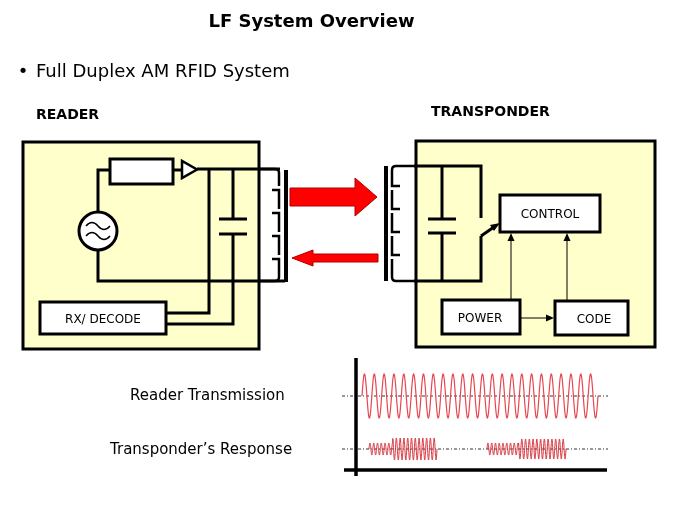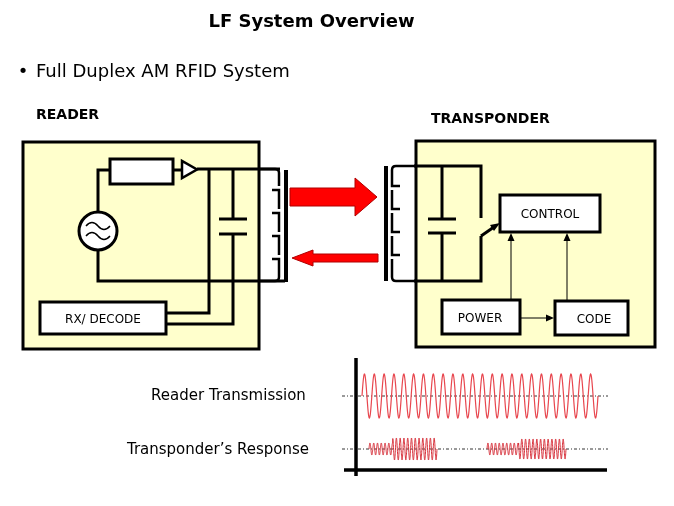--- a/index.html
+++ b/index.html
@@ -5,33 +5,33 @@
     html, body { margin: 0; padding: 0; background: #ffffff; }
     body { width: 674px; height: 506px; position: relative; overflow: hidden;
            font-family: "DejaVu Sans", "Liberation Sans", sans-serif; }
     .title { position: absolute; left: 0; width: 623px; top: 10px; text-align: center;
              font-weight: bold; font-size: 18px; color: #000; }
     .bullet-line { position: absolute; left: 10px; top: 60px; font-size: 18px; color: #000; text-align: center; }
     .bullet-line .dot { display: inline-block; width: 26px; }
     .section-label { position: absolute; font-weight: bold; font-size: 14px; color: #000; }
     svg { position: absolute; left: 0; top: 0; }
     .box-text { font-family: "DejaVu Sans", "Liberation Sans", sans-serif; font-size: 12px; fill: #000; }
-    .wave-label { position: absolute; font-size: 15px; color: #000; text-align: center; }
+    .wave-label { position: absolute; font-size: 15px; color: #000; text-align: left; }
   </style>
 </head>
 <body>
 
 <div class="title">LF System Overview</div>
 
 <div class="bullet-line">
   <span class="dot">•</span><span>Full Duplex AM RFID System</span>
 </div>
 
 <div class="section-label" style="left:36px; top:106px;">READER</div>
-<div class="section-label" style="left:431px; top:103px;margin-top:7px;">TRANSPONDER</div>
+<div class="section-label" style="left:431px; top:103px;">TRANSPONDER</div>
 
 <svg width="674" height="506" viewBox="0 0 674 506">
 
   <g>
     <rect x="23" y="142" width="236" height="207" fill="#FFFFCC" stroke="#000" stroke-width="3"></rect>
 
     <g>
       <polyline points="98,212 98,170 110,170" fill="none" stroke="#000" stroke-width="3"></polyline>
       <circle cx="98" cy="231" r="19" fill="#fff" stroke="#000" stroke-width="3"></circle>
       <path d="M86,226 q6,-7 12,0 t12,0" fill="none" stroke="#000" stroke-width="1.5"></path>
@@ -118,13 +118,13 @@
     <line x1="342" y1="449" x2="608" y2="449" stroke="#000" stroke-width="0.8" stroke-dasharray="3,2,1,2"></line>
     <path id="reader-wave" d="M362.00,396.00L362.30,391.88L362.59,387.90L362.88,384.21L363.18,380.94L363.48,378.20L363.77,376.09L364.06,374.69L364.36,374.04L364.65,374.17L364.95,375.08L365.25,376.72L365.54,379.05L365.83,381.98L366.13,385.40L366.43,389.20L366.72,393.24L367.01,397.38L367.31,401.47L367.61,405.37L367.90,408.93L368.19,412.04L368.49,414.58L368.79,416.46L369.08,417.61L369.38,418.00L369.67,417.61L369.96,416.46L370.26,414.58L370.56,412.04L370.85,408.93L371.14,405.37L371.44,401.47L371.74,397.38L372.03,393.24L372.32,389.20L372.62,385.40L372.92,381.98L373.21,379.05L373.50,376.72L373.80,375.08L374.10,374.17L374.39,374.04L374.69,374.69L374.98,376.09L375.27,378.20L375.57,380.94L375.87,384.21L376.16,387.90L376.45,391.88L376.75,396.00L377.05,400.12L377.34,404.10L377.63,407.79L377.93,411.06L378.23,413.80L378.52,415.91L378.81,417.31L379.11,417.96L379.40,417.83L379.70,416.92L380.00,415.28L380.29,412.95L380.58,410.02L380.88,406.60L381.18,402.80L381.47,398.76L381.76,394.62L382.06,390.53L382.36,386.63L382.65,383.07L382.94,379.96L383.24,377.42L383.54,375.54L383.83,374.39L384.13,374.00L384.42,374.39L384.71,375.54L385.01,377.42L385.31,379.96L385.60,383.07L385.89,386.63L386.19,390.53L386.49,394.62L386.78,398.76L387.07,402.80L387.37,406.60L387.67,410.02L387.96,412.95L388.25,415.28L388.55,416.92L388.85,417.83L389.14,417.96L389.44,417.31L389.73,415.91L390.02,413.80L390.32,411.06L390.62,407.79L390.91,404.10L391.20,400.12L391.50,396.00L391.80,391.88L392.09,387.90L392.38,384.21L392.68,380.94L392.98,378.20L393.27,376.09L393.56,374.69L393.86,374.04L394.15,374.17L394.45,375.08L394.75,376.72L395.04,379.05L395.33,381.98L395.63,385.40L395.93,389.20L396.22,393.24L396.51,397.38L396.81,401.47L397.11,405.37L397.40,408.93L397.69,412.04L397.99,414.58L398.28,416.46L398.58,417.61L398.88,418.00L399.17,417.61L399.47,416.46L399.76,414.58L400.06,412.04L400.35,408.93L400.64,405.37L400.94,401.47L401.24,397.38L401.53,393.24L401.82,389.20L402.12,385.40L402.42,381.98L402.71,379.05L403.00,376.72L403.30,375.08L403.60,374.17L403.89,374.04L404.19,374.69L404.48,376.09L404.77,378.20L405.07,380.94L405.37,384.21L405.66,387.90L405.95,391.88L406.25,396.00L406.55,400.12L406.84,404.10L407.13,407.79L407.43,411.06L407.73,413.80L408.02,415.91L408.31,417.31L408.61,417.96L408.90,417.83L409.20,416.92L409.50,415.28L409.79,412.95L410.08,410.02L410.38,406.60L410.68,402.80L410.97,398.76L411.26,394.62L411.56,390.53L411.86,386.63L412.15,383.07L412.44,379.96L412.74,377.42L413.03,375.54L413.33,374.39L413.63,374.00L413.92,374.39L414.22,375.54L414.51,377.42L414.81,379.96L415.10,383.07L415.39,386.63L415.69,390.53L415.99,394.62L416.28,398.76L416.57,402.80L416.87,406.60L417.17,410.02L417.46,412.95L417.75,415.28L418.05,416.92L418.35,417.83L418.64,417.96L418.94,417.31L419.23,415.91L419.52,413.80L419.82,411.06L420.12,407.79L420.41,404.10L420.70,400.12L421.00,396.00L421.30,391.88L421.59,387.90L421.88,384.21L422.18,380.94L422.48,378.20L422.77,376.09L423.06,374.69L423.36,374.04L423.65,374.17L423.95,375.08L424.25,376.72L424.54,379.05L424.83,381.98L425.13,385.40L425.43,389.20L425.72,393.24L426.01,397.38L426.31,401.47L426.61,405.37L426.90,408.93L427.19,412.04L427.49,414.58L427.78,416.46L428.08,417.61L428.38,418.00L428.67,417.61L428.97,416.46L429.26,414.58L429.56,412.04L429.85,408.93L430.14,405.37L430.44,401.47L430.74,397.38L431.03,393.24L431.32,389.20L431.62,385.40L431.92,381.98L432.21,379.05L432.50,376.72L432.80,375.08L433.10,374.17L433.39,374.04L433.69,374.69L433.98,376.09L434.27,378.20L434.57,380.94L434.87,384.21L435.16,387.90L435.46,391.88L435.75,396.00L436.04,400.12L436.34,404.10L436.63,407.79L436.93,411.06L437.23,413.80L437.52,415.91L437.81,417.31L438.11,417.96L438.40,417.83L438.70,416.92L439.00,415.28L439.29,412.95L439.58,410.02L439.88,406.60L440.18,402.80L440.47,398.76L440.76,394.62L441.06,390.53L441.36,386.63L441.65,383.07L441.94,379.96L442.24,377.42L442.53,375.54L442.83,374.39L443.13,374.00L443.42,374.39L443.72,375.54L444.01,377.42L444.31,379.96L444.60,383.07L444.89,386.63L445.19,390.53L445.49,394.62L445.78,398.76L446.07,402.80L446.37,406.60L446.67,410.02L446.96,412.95L447.25,415.28L447.55,416.92L447.85,417.83L448.14,417.96L448.44,417.31L448.73,415.91L449.02,413.80L449.32,411.06L449.62,407.79L449.91,404.10L450.21,400.12L450.50,396.00L450.79,391.88L451.09,387.90L451.38,384.21L451.68,380.94L451.98,378.20L452.27,376.09L452.56,374.69L452.86,374.04L453.15,374.17L453.45,375.08L453.75,376.72L454.04,379.05L454.33,381.98L454.63,385.40L454.93,389.20L455.22,393.24L455.51,397.38L455.81,401.47L456.11,405.37L456.40,408.93L456.69,412.04L456.99,414.58L457.28,416.46L457.58,417.61L457.88,418.00L458.17,417.61L458.47,416.46L458.76,414.58L459.06,412.04L459.35,408.93L459.64,405.37L459.94,401.47L460.24,397.38L460.53,393.24L460.82,389.20L461.12,385.40L461.42,381.98L461.71,379.05L462.00,376.72L462.30,375.08L462.60,374.17L462.89,374.04L463.19,374.69L463.48,376.09L463.77,378.20L464.07,380.94L464.37,384.21L464.66,387.90L464.96,391.88L465.25,396.00L465.54,400.12L465.84,404.10L466.13,407.79L466.43,411.06L466.73,413.80L467.02,415.91L467.31,417.31L467.61,417.96L467.90,417.83L468.20,416.92L468.50,415.28L468.79,412.95L469.08,410.02L469.38,406.60L469.68,402.80L469.97,398.76L470.26,394.62L470.56,390.53L470.86,386.63L471.15,383.07L471.44,379.96L471.74,377.42L472.03,375.54L472.33,374.39L472.63,374.00L472.92,374.39L473.22,375.54L473.51,377.42L473.81,379.96L474.10,383.07L474.39,386.63L474.69,390.53L474.99,394.62L475.28,398.76L475.57,402.80L475.87,406.60L476.17,410.02L476.46,412.95L476.75,415.28L477.05,416.92L477.35,417.83L477.64,417.96L477.94,417.31L478.23,415.91L478.52,413.80L478.82,411.06L479.12,407.79L479.41,404.10L479.71,400.12L480.00,396.00L480.29,391.88L480.59,387.90L480.88,384.21L481.18,380.94L481.48,378.20L481.77,376.09L482.06,374.69L482.36,374.04L482.65,374.17L482.95,375.08L483.25,376.72L483.54,379.05L483.83,381.98L484.13,385.40L484.43,389.20L484.72,393.24L485.01,397.38L485.31,401.47L485.61,405.37L485.90,408.93L486.19,412.04L486.49,414.58L486.79,416.46L487.08,417.61L487.38,418.00L487.67,417.61L487.96,416.46L488.26,414.58L488.56,412.04L488.85,408.93L489.14,405.37L489.44,401.47L489.74,397.38L490.03,393.24L490.32,389.20L490.62,385.40L490.91,381.98L491.21,379.05L491.50,376.72L491.80,375.08L492.10,374.17L492.39,374.04L492.69,374.69L492.98,376.09L493.27,378.20L493.57,380.94L493.87,384.21L494.16,387.90L494.46,391.88L494.75,396.00L495.04,400.12L495.34,404.10L495.63,407.79L495.93,411.06L496.23,413.80L496.52,415.91L496.81,417.31L497.11,417.96L497.40,417.83L497.70,416.92L498.00,415.28L498.29,412.95L498.59,410.02L498.88,406.60L499.18,402.80L499.47,398.76L499.76,394.62L500.06,390.53L500.36,386.63L500.65,383.07L500.94,379.96L501.24,377.42L501.54,375.54L501.83,374.39L502.13,374.00L502.42,374.39L502.71,375.54L503.01,377.42L503.31,379.96L503.60,383.07L503.89,386.63L504.19,390.53L504.49,394.62L504.78,398.76L505.07,402.80L505.37,406.60L505.66,410.02L505.96,412.95L506.25,415.28L506.55,416.92L506.85,417.83L507.14,417.96L507.44,417.31L507.73,415.91L508.02,413.80L508.32,411.06L508.62,407.79L508.91,404.10L509.21,400.12L509.50,396.00L509.79,391.88L510.09,387.90L510.38,384.21L510.68,380.94L510.98,378.20L511.27,376.09L511.56,374.69L511.86,374.04L512.15,374.17L512.45,375.08L512.75,376.72L513.04,379.05L513.34,381.98L513.63,385.40L513.92,389.20L514.22,393.24L514.51,397.38L514.81,401.47L515.11,405.37L515.40,408.93L515.69,412.04L515.99,414.58L516.29,416.46L516.58,417.61L516.88,418.00L517.17,417.61L517.46,416.46L517.76,414.58L518.06,412.04L518.35,408.93L518.64,405.37L518.94,401.47L519.24,397.38L519.53,393.24L519.83,389.20L520.12,385.40L520.41,381.98L520.71,379.05L521.00,376.72L521.30,375.08L521.60,374.17L521.89,374.04L522.18,374.69L522.48,376.09L522.77,378.20L523.07,380.94L523.37,384.21L523.66,387.90L523.96,391.88L524.25,396.00L524.54,400.12L524.84,404.10L525.13,407.79L525.43,411.06L525.73,413.80L526.02,415.91L526.32,417.31L526.61,417.96L526.90,417.83L527.20,416.92L527.50,415.28L527.79,412.95L528.09,410.02L528.38,406.60L528.67,402.80L528.97,398.76L529.26,394.62L529.56,390.53L529.86,386.63L530.15,383.07L530.44,379.96L530.74,377.42L531.04,375.54L531.33,374.39L531.63,374.00L531.92,374.39L532.21,375.54L532.51,377.42L532.81,379.96L533.10,383.07L533.39,386.63L533.69,390.53L533.99,394.62L534.28,398.76L534.58,402.80L534.87,406.60L535.16,410.02L535.46,412.95L535.75,415.28L536.05,416.92L536.35,417.83L536.64,417.96L536.93,417.31L537.23,415.91L537.52,413.80L537.82,411.06L538.12,407.79L538.41,404.10L538.71,400.12L539.00,396.00L539.29,391.88L539.59,387.90L539.88,384.21L540.18,380.94L540.48,378.20L540.77,376.09L541.07,374.69L541.36,374.04L541.65,374.17L541.95,375.08L542.25,376.72L542.54,379.05L542.84,381.98L543.13,385.40L543.42,389.20L543.72,393.24L544.01,397.38L544.31,401.47L544.61,405.37L544.90,408.93L545.19,412.04L545.49,414.58L545.79,416.46L546.08,417.61L546.38,418.00L546.67,417.61L546.96,416.46L547.26,414.58L547.56,412.04L547.85,408.93L548.14,405.37L548.44,401.47L548.74,397.38L549.03,393.24L549.33,389.20L549.62,385.40L549.91,381.98L550.21,379.05L550.50,376.72L550.80,375.08L551.10,374.17L551.39,374.04L551.68,374.69L551.98,376.09L552.27,378.20L552.57,380.94L552.87,384.21L553.16,387.90L553.46,391.88L553.75,396.00L554.04,400.12L554.34,404.10L554.63,407.79L554.93,411.06L555.23,413.80L555.52,415.91L555.82,417.31L556.11,417.96L556.40,417.83L556.70,416.92L557.00,415.28L557.29,412.95L557.59,410.02L557.88,406.60L558.17,402.80L558.47,398.76L558.76,394.62L559.06,390.53L559.36,386.63L559.65,383.07L559.94,379.96L560.24,377.42L560.54,375.54L560.83,374.39L561.13,374.00L561.42,374.39L561.71,375.54L562.01,377.42L562.31,379.96L562.60,383.07L562.89,386.63L563.19,390.53L563.49,394.62L563.78,398.76L564.08,402.80L564.37,406.60L564.66,410.02L564.96,412.95L565.25,415.28L565.55,416.92L565.85,417.83L566.14,417.96L566.43,417.31L566.73,415.91L567.02,413.80L567.32,411.06L567.62,407.79L567.91,404.10L568.21,400.12L568.50,396.00L568.79,391.88L569.09,387.90L569.38,384.21L569.68,380.94L569.98,378.20L570.27,376.09L570.57,374.69L570.86,374.04L571.15,374.17L571.45,375.08L571.75,376.72L572.04,379.05L572.34,381.98L572.63,385.40L572.92,389.20L573.22,393.24L573.51,397.38L573.81,401.47L574.11,405.37L574.40,408.93L574.69,412.04L574.99,414.58L575.29,416.46L575.58,417.61L575.88,418.00L576.17,417.61L576.46,416.46L576.76,414.58L577.06,412.04L577.35,408.93L577.64,405.37L577.94,401.47L578.24,397.38L578.53,393.24L578.83,389.20L579.12,385.40L579.41,381.98L579.71,379.05L580.00,376.72L580.30,375.08L580.60,374.17L580.89,374.04L581.18,374.69L581.48,376.09L581.77,378.20L582.07,380.94L582.37,384.21L582.66,387.90L582.96,391.88L583.25,396.00L583.54,400.12L583.84,404.10L584.13,407.79L584.43,411.06L584.73,413.80L585.02,415.91L585.32,417.31L585.61,417.96L585.90,417.83L586.20,416.92L586.50,415.28L586.79,412.95L587.09,410.02L587.38,406.60L587.67,402.80L587.97,398.76L588.26,394.62L588.56,390.53L588.86,386.63L589.15,383.07L589.44,379.96L589.74,377.42L590.04,375.54L590.33,374.39L590.63,374.00L590.92,374.39L591.21,375.54L591.51,377.42L591.81,379.96L592.10,383.07L592.39,386.63L592.69,390.53L592.99,394.62L593.28,398.76L593.58,402.80L593.87,406.60L594.16,410.02L594.46,412.95L594.75,415.28L595.05,416.92L595.35,417.83L595.64,417.96L595.93,417.31L596.23,415.91L596.52,413.80L596.82,411.06L597.12,407.79L597.41,404.10L597.71,400.12L598.00,396.00" fill="none" stroke="#E8474F" stroke-width="1.2"></path>
     <path id="resp-wave-1" d="M369.00,449.00L369.08,448.15L369.17,447.33L369.25,446.53L369.34,445.79L369.43,445.10L369.51,444.50L369.60,443.99L369.68,443.57L369.76,443.27L369.85,443.07L369.94,443.00L370.02,443.05L370.11,443.21L370.19,443.49L370.27,443.88L370.36,444.38L370.44,444.96L370.53,445.63L370.62,446.36L370.70,447.15L370.79,447.97L370.87,448.81L370.95,449.66L371.04,450.49L371.13,451.30L371.21,452.05L371.30,452.75L371.38,453.37L371.46,453.91L371.55,454.35L371.63,454.68L371.72,454.89L371.81,454.99L371.89,454.97L371.98,454.83L372.06,454.58L372.14,454.21L372.23,453.74L372.31,453.18L372.40,452.53L372.49,451.81L372.57,451.03L372.65,450.22L372.74,449.38L372.82,448.53L372.91,447.69L373.00,446.88L373.08,446.11L373.17,445.40L373.25,444.76L373.33,444.20L373.42,443.74L373.50,443.39L373.59,443.14L373.68,443.02L373.76,443.01L373.85,443.12L373.93,443.35L374.01,443.70L374.10,444.15L374.19,444.69L374.27,445.32L374.36,446.03L374.44,446.79L374.52,447.60L374.61,448.44L374.69,449.28L374.78,450.12L374.87,450.94L374.95,451.72L375.04,452.45L375.12,453.11L375.20,453.68L375.29,454.16L375.38,454.54L375.46,454.81L375.55,454.96L375.63,455.00L375.71,454.91L375.80,454.71L375.88,454.39L375.97,453.96L376.06,453.44L376.14,452.82L376.23,452.13L376.31,451.38L376.39,450.58L376.48,449.75L376.56,448.91L376.65,448.06L376.74,447.24L376.82,446.45L376.90,445.71L376.99,445.03L377.07,444.44L377.16,443.93L377.25,443.53L377.33,443.24L377.42,443.06L377.50,443.00L377.58,443.06L377.67,443.24L377.75,443.53L377.84,443.93L377.93,444.44L378.01,445.03L378.10,445.71L378.18,446.45L378.26,447.24L378.35,448.06L378.44,448.91L378.52,449.75L378.61,450.58L378.69,451.38L378.77,452.13L378.86,452.82L378.94,453.44L379.03,453.96L379.12,454.39L379.20,454.71L379.29,454.91L379.37,455.00L379.45,454.96L379.54,454.81L379.63,454.54L379.71,454.16L379.80,453.68L379.88,453.11L379.96,452.45L380.05,451.72L380.13,450.94L380.22,450.12L380.31,449.28L380.39,448.44L380.48,447.60L380.56,446.79L380.64,446.03L380.73,445.32L380.81,444.69L380.90,444.15L380.99,443.70L381.07,443.35L381.15,443.12L381.24,443.01L381.32,443.02L381.41,443.14L381.50,443.39L381.58,443.74L381.67,444.20L381.75,444.76L381.83,445.40L381.92,446.11L382.00,446.88L382.09,447.69L382.18,448.53L382.26,449.38L382.35,450.22L382.43,451.03L382.51,451.81L382.60,452.53L382.69,453.18L382.77,453.74L382.86,454.21L382.94,454.58L383.02,454.83L383.11,454.97L383.19,454.99L383.28,454.89L383.37,454.68L383.45,454.35L383.54,453.91L383.62,453.37L383.70,452.75L383.79,452.05L383.88,451.30L383.96,450.49L384.05,449.66L384.13,448.81L384.21,447.97L384.30,447.15L384.38,446.36L384.47,445.63L384.56,444.96L384.64,444.38L384.73,443.88L384.81,443.49L384.89,443.21L384.98,443.05L385.06,443.00L385.15,443.07L385.24,443.27L385.32,443.57L385.40,443.99L385.49,444.50L385.57,445.10L385.66,445.79L385.75,446.53L385.83,447.33L385.92,448.15L386.00,449.00L386.08,449.85L386.17,450.67L386.25,451.47L386.34,452.21L386.43,452.90L386.51,453.50L386.60,454.01L386.68,454.43L386.76,454.73L386.85,454.93L386.94,455.00L387.02,454.95L387.11,454.79L387.19,454.51L387.27,454.12L387.36,453.62L387.44,453.04L387.53,452.37L387.62,451.64L387.70,450.85L387.79,450.03L387.87,449.19L387.95,448.34L388.04,447.51L388.13,446.70L388.21,445.95L388.30,445.25L388.38,444.63L388.46,444.09L388.55,443.65L388.63,443.32L388.72,443.11L388.81,443.01L388.89,443.03L388.98,443.17L389.06,443.42L389.14,443.79L389.23,444.26L389.31,444.82L389.40,445.47L389.49,446.19L389.57,446.97L389.65,447.78L389.74,448.62L389.82,449.47L389.91,450.31L390.00,451.12L390.08,451.89L390.17,452.60L390.25,453.24L390.33,453.80L390.42,454.26L390.50,454.61L390.59,454.86L390.68,454.98L390.76,454.99L390.85,454.88L390.93,454.65L391.01,454.30L391.10,453.85L391.19,453.31L391.27,452.68L391.36,451.97L391.44,451.21L391.52,450.40L391.61,449.56L391.69,448.72L391.78,447.88L391.87,447.06L391.95,446.28L392.04,445.55L392.12,444.89L392.20,444.32L392.29,443.84L392.38,443.46L392.46,443.19L392.55,443.04L392.63,443.00L392.71,443.09L392.80,438.54L392.88,439.12L392.97,439.90L393.06,440.86L393.14,441.99L393.23,443.25L393.31,444.63L393.39,446.10L393.48,447.62L393.56,449.17L393.65,450.72L393.74,452.23L393.82,453.68L393.90,455.04L393.99,456.27L394.07,457.36L394.16,458.29L394.25,459.03L394.33,459.56L394.42,459.89L394.50,460.00L394.58,459.89L394.67,459.56L394.75,459.03L394.84,458.29L394.93,457.36L395.01,456.27L395.10,455.04L395.18,453.68L395.26,452.23L395.35,450.72L395.44,449.17L395.52,447.62L395.61,446.10L395.69,444.63L395.77,443.25L395.86,441.99L395.94,440.86L396.03,439.90L396.12,439.12L396.20,438.54L396.29,438.16L396.37,438.01L396.45,438.07L396.54,438.35L396.63,438.84L396.71,439.53L396.80,440.42L396.88,441.47L396.96,442.67L397.05,444.01L397.13,445.44L397.22,446.94L397.31,448.48L397.39,450.04L397.48,451.57L397.56,453.05L397.64,454.45L397.73,455.74L397.81,456.90L397.90,457.90L397.99,458.72L398.07,459.35L398.15,459.77L398.24,459.98L398.32,459.97L398.41,459.74L398.50,459.29L398.58,458.64L398.67,457.80L398.75,456.78L398.83,455.60L398.92,454.30L399.00,452.89L399.09,451.40L399.18,449.86L399.26,448.31L399.35,446.77L399.43,445.27L399.51,443.85L399.60,442.53L399.69,441.34L399.77,440.31L399.86,439.45L399.94,438.77L400.02,438.30L400.11,438.05L400.19,438.01L400.28,438.19L400.37,438.59L400.45,439.20L400.54,440.00L400.62,440.98L400.70,442.12L400.79,443.40L400.88,444.79L400.96,446.26L401.05,447.79L401.13,449.35L401.22,450.89L401.30,452.40L401.38,453.84L401.47,455.18L401.56,456.40L401.64,457.48L401.73,458.38L401.81,459.10L401.89,459.61L401.98,459.91L402.06,460.00L402.15,459.86L402.24,459.51L402.32,458.95L402.40,458.19L402.49,457.25L402.57,456.14L402.66,454.89L402.75,453.53L402.83,452.07L402.92,450.55L403.00,449.00L403.08,447.45L403.17,445.93L403.25,444.47L403.34,443.11L403.43,441.86L403.51,440.75L403.60,439.81L403.68,439.05L403.76,438.49L403.85,438.14L403.94,438.00L404.02,438.09L404.11,438.39L404.19,438.90L404.27,439.62L404.36,440.52L404.44,441.60L404.53,442.82L404.62,444.16L404.70,445.60L404.78,447.11L404.87,448.65L404.95,450.21L405.04,451.74L405.13,453.21L405.21,454.60L405.30,455.88L405.38,457.02L405.47,458.00L405.55,458.80L405.63,459.41L405.72,459.81L405.81,459.99L405.89,459.95L405.98,459.70L406.06,459.23L406.14,458.55L406.23,457.69L406.31,456.66L406.40,455.47L406.49,454.15L406.57,452.73L406.65,451.23L406.74,449.69L406.82,448.14L406.91,446.60L407.00,445.11L407.08,443.70L407.17,442.40L407.25,441.22L407.33,440.20L407.42,439.36L407.50,438.71L407.59,438.26L407.68,438.03L407.76,438.02L407.85,438.23L407.93,438.65L408.01,439.28L408.10,440.10L408.19,441.10L408.27,442.26L408.36,443.55L408.44,444.95L408.52,446.43L408.61,447.96L408.69,449.52L408.78,451.06L408.87,452.56L408.95,453.99L409.03,455.33L409.12,456.53L409.20,457.58L409.29,458.47L409.38,459.16L409.46,459.65L409.55,459.93L409.63,459.99L409.72,459.84L409.80,459.46L409.88,458.88L409.97,458.10L410.06,457.14L410.14,456.01L410.23,454.75L410.31,453.37L410.39,451.90L410.48,450.38L410.56,448.83L410.65,447.28L410.74,445.77L410.82,444.32L410.90,442.96L410.99,441.73L411.07,440.64L411.16,439.71L411.25,438.97L411.33,438.44L411.42,438.11L411.50,438.00L411.58,438.11L411.67,438.44L411.75,438.97L411.84,439.71L411.93,440.64L412.01,441.73L412.10,442.96L412.18,444.32L412.26,445.77L412.35,447.28L412.44,448.83L412.52,450.38L412.61,451.90L412.69,453.37L412.77,454.75L412.86,456.01L412.94,457.14L413.03,458.10L413.12,458.88L413.20,459.46L413.28,459.84L413.37,459.99L413.45,459.93L413.54,459.65L413.63,459.16L413.71,458.47L413.80,457.58L413.88,456.53L413.97,455.33L414.05,453.99L414.13,452.56L414.22,451.06L414.31,449.52L414.39,447.96L414.48,446.43L414.56,444.95L414.64,443.55L414.73,442.26L414.81,441.10L414.90,440.10L414.99,439.28L415.07,438.65L415.15,438.23L415.24,438.02L415.32,438.03L415.41,438.26L415.50,438.71L415.58,439.36L415.67,440.20L415.75,441.22L415.83,442.40L415.92,443.70L416.00,445.11L416.09,446.60L416.18,448.14L416.26,449.69L416.35,451.23L416.43,452.73L416.51,454.15L416.60,455.47L416.69,456.66L416.77,457.69L416.86,458.55L416.94,459.23L417.02,459.70L417.11,459.95L417.19,459.99L417.28,459.81L417.37,459.41L417.45,458.80L417.53,458.00L417.62,457.02L417.70,455.88L417.79,454.60L417.88,453.21L417.96,451.74L418.05,450.21L418.13,448.65L418.22,447.11L418.30,445.60L418.38,444.16L418.47,442.82L418.56,441.60L418.64,440.52L418.73,439.62L418.81,438.90L418.89,438.39L418.98,438.09L419.06,438.00L419.15,438.14L419.24,438.49L419.32,439.05L419.40,439.81L419.49,440.75L419.57,441.86L419.66,443.11L419.75,444.47L419.83,445.93L419.92,447.45L420.00,449.00L420.08,450.55L420.17,452.07L420.25,453.53L420.34,454.89L420.43,456.14L420.51,457.25L420.60,458.19L420.68,458.95L420.76,459.51L420.85,459.86L420.94,460.00L421.02,459.91L421.11,459.61L421.19,459.10L421.27,458.38L421.36,457.48L421.44,456.40L421.53,455.18L421.62,453.84L421.70,452.40L421.78,450.89L421.87,449.35L421.95,447.79L422.04,446.26L422.13,444.79L422.21,443.40L422.30,442.12L422.38,440.98L422.47,440.00L422.55,439.20L422.63,438.59L422.72,438.19L422.81,438.01L422.89,438.05L422.98,438.30L423.06,438.77L423.14,439.45L423.23,440.31L423.31,441.34L423.40,442.53L423.49,443.85L423.57,445.27L423.65,446.77L423.74,448.31L423.82,449.86L423.91,451.40L424.00,452.89L424.08,454.30L424.17,455.60L424.25,456.78L424.33,457.80L424.42,458.64L424.50,459.29L424.59,459.74L424.68,459.97L424.76,459.98L424.85,459.77L424.93,459.35L425.01,458.72L425.10,457.90L425.19,456.90L425.27,455.74L425.36,454.45L425.44,453.05L425.52,451.57L425.61,450.04L425.69,448.48L425.78,446.94L425.87,445.44L425.95,444.01L426.03,442.67L426.12,441.47L426.20,440.42L426.29,439.53L426.38,438.84L426.46,438.35L426.55,438.07L426.63,438.01L426.72,438.16L426.80,438.54L426.88,439.12L426.97,439.90L427.06,440.86L427.14,441.99L427.23,443.25L427.31,444.63L427.39,446.10L427.48,447.62L427.56,449.17L427.65,450.72L427.74,452.23L427.82,453.68L427.90,455.04L427.99,456.27L428.07,457.36L428.16,458.29L428.25,459.03L428.33,459.56L428.42,459.89L428.50,460.00L428.58,459.89L428.67,459.56L428.75,459.03L428.84,458.29L428.93,457.36L429.01,456.27L429.10,455.04L429.18,453.68L429.26,452.23L429.35,450.72L429.44,449.17L429.52,447.62L429.61,446.10L429.69,444.63L429.77,443.25L429.86,441.99L429.94,440.86L430.03,439.90L430.12,439.12L430.20,438.54L430.28,438.16L430.37,438.01L430.45,438.07L430.54,438.35L430.63,438.84L430.71,439.53L430.80,440.42L430.88,441.47L430.97,442.67L431.05,444.01L431.13,445.44L431.22,446.94L431.31,448.48L431.39,450.04L431.48,451.57L431.56,453.05L431.64,454.45L431.73,455.74L431.81,456.90L431.90,457.90L431.99,458.72L432.07,459.35L432.15,459.77L432.24,459.98L432.32,459.97L432.41,459.74L432.50,459.29L432.58,458.64L432.67,457.80L432.75,456.78L432.83,455.60L432.92,454.30L433.00,452.89L433.09,451.40L433.18,449.86L433.26,448.31L433.35,446.77L433.43,445.27L433.51,443.85L433.60,442.53L433.69,441.34L433.77,440.31L433.86,439.45L433.94,438.77L434.02,438.30L434.11,438.05L434.19,438.01L434.28,438.19L434.37,438.59L434.45,439.20L434.53,440.00L434.62,440.98L434.70,442.12L434.79,443.40L434.88,444.79L434.96,446.26L435.05,447.79L435.13,449.35L435.22,450.89L435.30,452.40L435.38,453.84L435.47,455.18L435.56,456.40L435.64,457.48L435.73,458.38L435.81,459.10L435.89,459.61L435.98,459.91L436.06,460.00L436.15,459.86L436.24,459.51L436.32,458.95L436.40,458.19L436.49,457.25L436.57,456.14L436.66,454.89L436.75,453.53L436.83,452.07L436.92,450.55L437.00,449.00" fill="none" stroke="#D8303A" stroke-width="1"></path>
     <path id="resp-wave-2" d="M487.00,449.00L487.10,448.01L487.20,447.06L487.30,446.15L487.39,445.32L487.49,444.59L487.59,443.99L487.69,443.51L487.79,443.19L487.89,443.02L487.99,443.02L488.09,443.18L488.19,443.49L488.28,443.96L488.38,444.56L488.48,445.29L488.58,446.11L488.68,447.01L488.78,447.97L488.88,448.95L488.98,449.94L489.07,450.90L489.17,451.81L489.27,452.64L489.37,453.37L489.47,453.99L489.57,454.47L489.67,454.80L489.76,454.97L489.86,454.99L489.96,454.83L490.06,454.53L490.16,454.07L490.26,453.47L490.36,452.75L490.46,451.93L490.56,451.03L490.65,450.08L490.75,449.09L490.85,448.11L490.95,447.15L491.05,446.23L491.15,445.40L491.25,444.66L491.35,444.04L491.44,443.55L491.54,443.21L491.64,443.03L491.74,443.01L491.84,443.15L491.94,443.46L492.04,443.91L492.13,444.50L492.23,445.21L492.33,446.03L492.43,446.92L492.53,447.88L492.63,448.86L492.73,449.85L492.83,450.81L492.93,451.72L493.02,452.56L493.12,453.31L493.22,453.94L493.32,454.43L493.42,454.77L493.52,454.96L493.62,454.99L493.71,454.86L493.81,454.56L493.91,454.12L494.01,453.53L494.11,452.82L494.21,452.01L494.31,451.12L494.41,450.17L494.50,449.19L494.60,448.20L494.70,447.24L494.80,446.32L494.90,445.47L495.00,444.72L495.10,444.09L495.20,443.59L495.30,443.24L495.39,443.04L495.49,443.01L495.59,443.13L495.69,443.42L495.79,443.86L495.89,444.44L495.99,445.14L496.08,445.95L496.18,446.84L496.28,447.78L496.38,448.76L496.48,449.75L496.58,450.72L496.68,451.64L496.78,452.49L496.88,453.24L496.97,453.88L497.07,454.39L497.17,454.75L497.27,454.95L497.37,455.00L497.47,454.88L497.57,454.60L497.67,454.16L497.76,453.59L497.86,452.90L497.96,452.09L498.06,451.21L498.16,450.26L498.26,449.28L498.36,448.29L498.45,447.33L498.55,446.40L498.65,445.55L498.75,444.79L498.85,444.15L498.95,443.63L499.05,443.27L499.15,443.05L499.25,443.00L499.34,443.12L499.44,443.39L499.54,443.81L499.64,444.38L499.74,445.07L499.84,445.87L499.94,446.75L500.04,447.69L500.13,448.67L500.23,449.66L500.33,450.63L500.43,451.55L500.53,452.41L500.63,453.18L500.73,453.83L500.82,454.35L500.92,454.72L501.02,454.94L501.12,455.00L501.22,454.89L501.32,454.63L501.42,454.21L501.52,453.65L501.62,452.97L501.71,452.18L501.81,451.30L501.91,450.35L502.01,449.38L502.11,448.39L502.21,447.42L502.31,446.49L502.40,445.63L502.50,444.86L502.60,444.20L502.70,443.68L502.80,443.29L502.90,443.07L503.00,443.00L503.10,443.10L503.19,443.35L503.29,443.77L503.39,444.32L503.49,445.00L503.59,445.79L503.69,446.66L503.79,447.60L503.89,448.58L503.99,449.56L504.08,450.54L504.18,451.47L504.28,452.33L504.38,453.11L504.48,453.77L504.58,454.30L504.68,454.69L504.77,454.93L504.87,455.00L504.97,454.91L505.07,454.66L505.17,454.26L505.27,453.71L505.37,453.04L505.47,452.25L505.56,451.38L505.66,450.45L505.76,449.47L505.86,448.48L505.96,447.51L506.06,446.57L506.16,445.71L506.26,444.93L506.36,444.26L506.45,443.72L506.55,443.32L506.65,443.08L506.75,443.00L506.85,443.08L506.95,443.32L507.05,443.72L507.14,444.26L507.24,444.93L507.34,445.71L507.44,446.57L507.54,447.51L507.64,448.48L507.74,449.47L507.84,450.45L507.94,451.38L508.03,452.25L508.13,453.04L508.23,453.71L508.33,454.26L508.43,454.66L508.53,454.91L508.63,455.00L508.73,454.93L508.82,454.69L508.92,454.30L509.02,453.77L509.12,453.11L509.22,452.33L509.32,451.47L509.42,450.54L509.51,449.56L509.61,448.58L509.71,447.60L509.81,446.66L509.91,445.79L510.01,445.00L510.11,444.32L510.21,443.77L510.31,443.35L510.40,443.10L510.50,443.00L510.60,443.07L510.70,443.29L510.80,443.68L510.90,444.20L511.00,444.86L511.10,445.63L511.19,446.49L511.29,447.42L511.39,448.39L511.49,449.38L511.59,450.35L511.69,451.30L511.79,452.18L511.88,452.97L511.98,453.65L512.08,454.21L512.18,454.63L512.28,454.89L512.38,455.00L512.48,454.94L512.58,454.72L512.67,454.35L512.77,453.83L512.87,453.18L512.97,452.41L513.07,451.55L513.17,450.63L513.27,449.66L513.37,448.67L513.47,447.69L513.56,446.75L513.66,445.87L513.76,445.07L513.86,444.38L513.96,443.81L514.06,443.39L514.16,443.12L514.25,443.00L514.35,443.05L514.45,443.27L514.55,443.63L514.65,444.15L514.75,444.79L514.85,445.55L514.95,446.40L515.04,447.33L515.14,448.29L515.24,449.28L515.34,450.26L515.44,451.21L515.54,452.09L515.64,452.90L515.74,453.59L515.84,454.16L515.93,454.60L516.03,454.88L516.13,455.00L516.23,454.95L516.33,454.75L516.43,454.39L516.53,453.88L516.63,453.24L516.72,452.49L516.82,451.64L516.92,450.72L517.02,449.75L517.12,448.76L517.22,447.78L517.32,446.84L517.41,445.95L517.51,445.14L517.61,444.44L517.71,443.86L517.81,443.42L517.91,443.13L518.01,443.01L518.11,443.04L518.21,443.24L518.30,443.59L518.40,444.09L518.50,444.72L518.60,443.12L518.70,444.53L518.80,446.06L518.90,447.67L519.00,449.31L519.09,450.95L519.19,452.53L519.29,454.02L519.39,455.37L519.49,456.55L519.59,457.53L519.69,458.27L519.78,458.76L519.88,458.98L519.98,458.94L520.08,458.62L520.18,458.05L520.28,457.23L520.38,456.18L520.48,454.94L520.58,453.54L520.67,452.02L520.77,450.41L520.87,448.76L520.97,447.13L521.07,445.54L521.17,444.05L521.27,442.69L521.37,441.50L521.46,440.51L521.56,439.76L521.66,439.26L521.76,439.02L521.86,439.05L521.96,439.35L522.06,439.92L522.15,440.73L522.25,441.76L522.35,443.00L522.45,444.39L522.55,445.91L522.65,447.51L522.75,449.16L522.85,450.80L522.95,452.39L523.04,453.89L523.14,455.25L523.24,456.45L523.34,457.44L523.44,458.21L523.54,458.72L523.64,458.98L523.74,458.96L523.83,458.67L523.93,458.11L524.03,457.31L524.13,456.29L524.23,455.07L524.33,453.68L524.43,452.16L524.52,450.56L524.62,448.92L524.72,447.28L524.82,445.69L524.92,444.18L525.02,442.81L525.12,441.60L525.22,440.60L525.32,439.82L525.41,439.29L525.51,439.03L525.61,439.04L525.71,439.31L525.81,439.85L525.91,440.64L526.01,441.66L526.11,442.87L526.20,444.25L526.30,445.76L526.40,447.36L526.50,449.00L526.60,450.64L526.70,452.24L526.80,453.75L526.89,455.13L526.99,456.34L527.09,457.36L527.19,458.15L527.29,458.69L527.39,458.96L527.49,458.97L527.59,458.71L527.68,458.18L527.78,457.40L527.88,456.40L527.98,455.19L528.08,453.82L528.18,452.31L528.28,450.72L528.38,449.08L528.48,447.44L528.57,445.84L528.67,444.32L528.77,442.93L528.87,441.71L528.97,440.69L529.07,439.89L529.17,439.33L529.26,439.04L529.36,439.02L529.46,439.28L529.56,439.79L529.66,440.56L529.76,441.55L529.86,442.75L529.96,444.11L530.05,445.61L530.15,447.20L530.25,448.84L530.35,450.49L530.45,452.09L530.55,453.61L530.65,455.00L530.75,456.24L530.85,457.27L530.94,458.08L531.04,458.65L531.14,458.95L531.24,458.98L531.34,458.74L531.44,458.24L531.54,457.49L531.63,456.50L531.73,455.31L531.83,453.95L531.93,452.46L532.03,450.87L532.13,449.24L532.23,447.59L532.33,445.98L532.42,444.46L532.52,443.06L532.62,441.82L532.72,440.77L532.82,439.95L532.92,439.38L533.02,439.06L533.12,439.02L533.22,439.24L533.31,439.73L533.41,440.47L533.51,441.45L533.61,442.63L533.71,443.98L533.81,445.47L533.91,447.05L534.00,448.69L534.10,450.33L534.20,451.94L534.30,453.47L534.40,454.88L534.50,456.13L534.60,457.18L534.70,458.01L534.79,458.60L534.89,458.93L534.99,458.99L535.09,458.78L535.19,458.30L535.29,457.57L535.39,456.60L535.49,455.43L535.59,454.09L535.68,452.61L535.78,451.03L535.88,449.39L535.98,447.75L536.08,446.13L536.18,444.60L536.28,443.19L536.38,441.93L536.47,440.86L536.57,440.02L536.67,439.42L536.77,439.08L536.87,439.01L536.97,439.21L537.07,439.67L537.16,440.39L537.26,441.35L537.36,442.51L537.46,443.84L537.56,445.32L537.66,446.90L537.76,448.53L537.86,450.18L537.96,451.79L538.05,453.33L538.15,454.75L538.25,456.02L538.35,457.09L538.45,457.95L538.55,458.56L538.65,458.91L538.75,459.00L538.84,458.81L538.94,458.35L539.04,457.65L539.14,456.71L539.24,455.55L539.34,454.22L539.44,452.75L539.53,451.18L539.63,449.55L539.73,447.90L539.83,446.29L539.93,444.74L540.03,443.31L540.13,442.04L540.23,440.96L540.33,440.09L540.42,439.47L540.52,439.10L540.62,439.00L540.72,439.18L540.82,439.62L540.92,440.31L541.02,441.25L541.12,442.39L541.21,443.71L541.31,445.17L541.41,446.74L541.51,448.37L541.61,450.02L541.71,451.64L541.81,453.19L541.90,454.62L542.00,455.90L542.10,457.00L542.20,457.87L542.30,458.51L542.40,458.89L542.50,459.00L542.60,458.84L542.70,458.41L542.79,457.72L542.89,456.80L542.99,455.67L543.09,454.36L543.19,452.90L543.29,451.33L543.39,449.71L543.49,448.06L543.58,446.44L543.68,444.88L543.78,443.44L543.88,442.15L543.98,441.05L544.08,440.16L544.18,439.51L544.27,439.12L544.37,439.00L544.47,439.15L544.57,439.56L544.67,440.24L544.77,441.15L544.87,442.27L544.97,443.58L545.07,445.03L545.16,446.59L545.26,448.22L545.36,449.86L545.46,451.49L545.56,453.04L545.66,454.49L545.76,455.79L545.86,456.90L545.95,457.80L546.05,458.46L546.15,458.86L546.25,459.00L546.35,458.86L546.45,458.46L546.55,457.80L546.64,456.90L546.74,455.79L546.84,454.49L546.94,453.04L547.04,451.49L547.14,449.86L547.24,448.22L547.34,446.59L547.43,445.03L547.53,443.58L547.63,442.27L547.73,441.15L547.83,440.24L547.93,439.56L548.03,439.15L548.13,439.00L548.23,439.12L548.32,439.51L548.42,440.16L548.52,441.05L548.62,442.15L548.72,443.44L548.82,444.88L548.92,446.44L549.01,448.06L549.11,449.71L549.21,451.33L549.31,452.90L549.41,454.36L549.51,455.67L549.61,456.80L549.71,457.72L549.80,458.41L549.90,458.84L550.00,459.00L550.10,458.89L550.20,458.51L550.30,457.87L550.40,457.00L550.50,455.90L550.60,454.62L550.69,453.19L550.79,451.64L550.89,450.02L550.99,448.37L551.09,446.74L551.19,445.17L551.29,443.71L551.38,442.39L551.48,441.25L551.58,440.31L551.68,439.62L551.78,439.18L551.88,439.00L551.98,439.10L552.08,439.47L552.17,440.09L552.27,440.96L552.37,442.04L552.47,443.31L552.57,444.74L552.67,446.29L552.77,447.90L552.87,449.55L552.97,451.18L553.06,452.75L553.16,454.22L553.26,455.55L553.36,456.71L553.46,457.65L553.56,458.35L553.66,458.81L553.75,459.00L553.85,458.91L553.95,458.56L554.05,457.95L554.15,457.09L554.25,456.02L554.35,454.75L554.45,453.33L554.54,451.79L554.64,450.18L554.74,448.53L554.84,446.90L554.94,445.32L555.04,443.84L555.14,442.51L555.24,441.35L555.34,440.39L555.43,439.67L555.53,439.21L555.63,439.01L555.73,439.08L555.83,439.42L555.93,440.02L556.03,440.86L556.13,441.93L556.22,443.19L556.32,444.60L556.42,446.13L556.52,447.75L556.62,449.39L556.72,451.03L556.82,452.61L556.91,454.09L557.01,455.43L557.11,456.60L557.21,457.57L557.31,458.30L557.41,458.78L557.51,458.99L557.61,458.93L557.71,458.60L557.80,458.01L557.90,457.18L558.00,456.13L558.10,454.88L558.20,453.47L558.30,451.94L558.40,450.33L558.50,448.69L558.59,447.05L558.69,445.47L558.79,443.98L558.89,442.63L558.99,441.45L559.09,440.47L559.19,439.73L559.28,439.24L559.38,439.02L559.48,439.06L559.58,439.38L559.68,439.95L559.78,440.77L559.88,441.82L559.98,443.06L560.08,444.46L560.17,445.98L560.27,447.59L560.37,449.24L560.47,450.87L560.57,452.46L560.67,453.95L560.77,455.31L560.87,456.50L560.96,457.49L561.06,458.24L561.16,458.74L561.26,458.98L561.36,458.95L561.46,458.65L561.56,458.08L561.65,457.27L561.75,456.24L561.85,455.00L561.95,453.61L562.05,452.09L562.15,450.49L562.25,448.84L562.35,447.20L562.44,445.61L562.54,444.11L562.64,442.75L562.74,441.55L562.84,440.56L562.94,439.79L563.04,439.28L563.14,439.02L563.24,439.04L563.33,439.33L563.43,439.89L563.53,440.69L563.63,441.71L563.73,442.93L563.83,444.32L563.93,445.84L564.02,447.44L564.12,449.08L564.22,450.72L564.32,452.31L564.42,453.82L564.52,455.19L564.62,456.40L564.72,457.40L564.82,458.18L564.91,458.71L565.01,458.97L565.11,458.96L565.21,458.69L565.31,458.15L565.41,457.36L565.51,456.34L565.61,455.13L565.70,453.75L565.80,452.24L565.90,450.64L566.00,449.00" fill="none" stroke="#D8303A" stroke-width="1"></path>
     <line x1="356" y1="358" x2="356" y2="476" stroke="#000" stroke-width="3.5"></line>
     <line x1="344" y1="470" x2="607" y2="470" stroke="#000" stroke-width="3.5"></line>
   </g>
 </svg>
 
 <div class="wave-label" style="left:130px; width:197px; top:386px;">Reader Transmission</div>
-<div class="wave-label" style="left:104px; width:228px; top:440px;">Transponder’s Response</div>
+<div class="wave-label" style="left:110px; width:228px; top:440px;">Transponder’s Response</div>
 
 </body></html>

